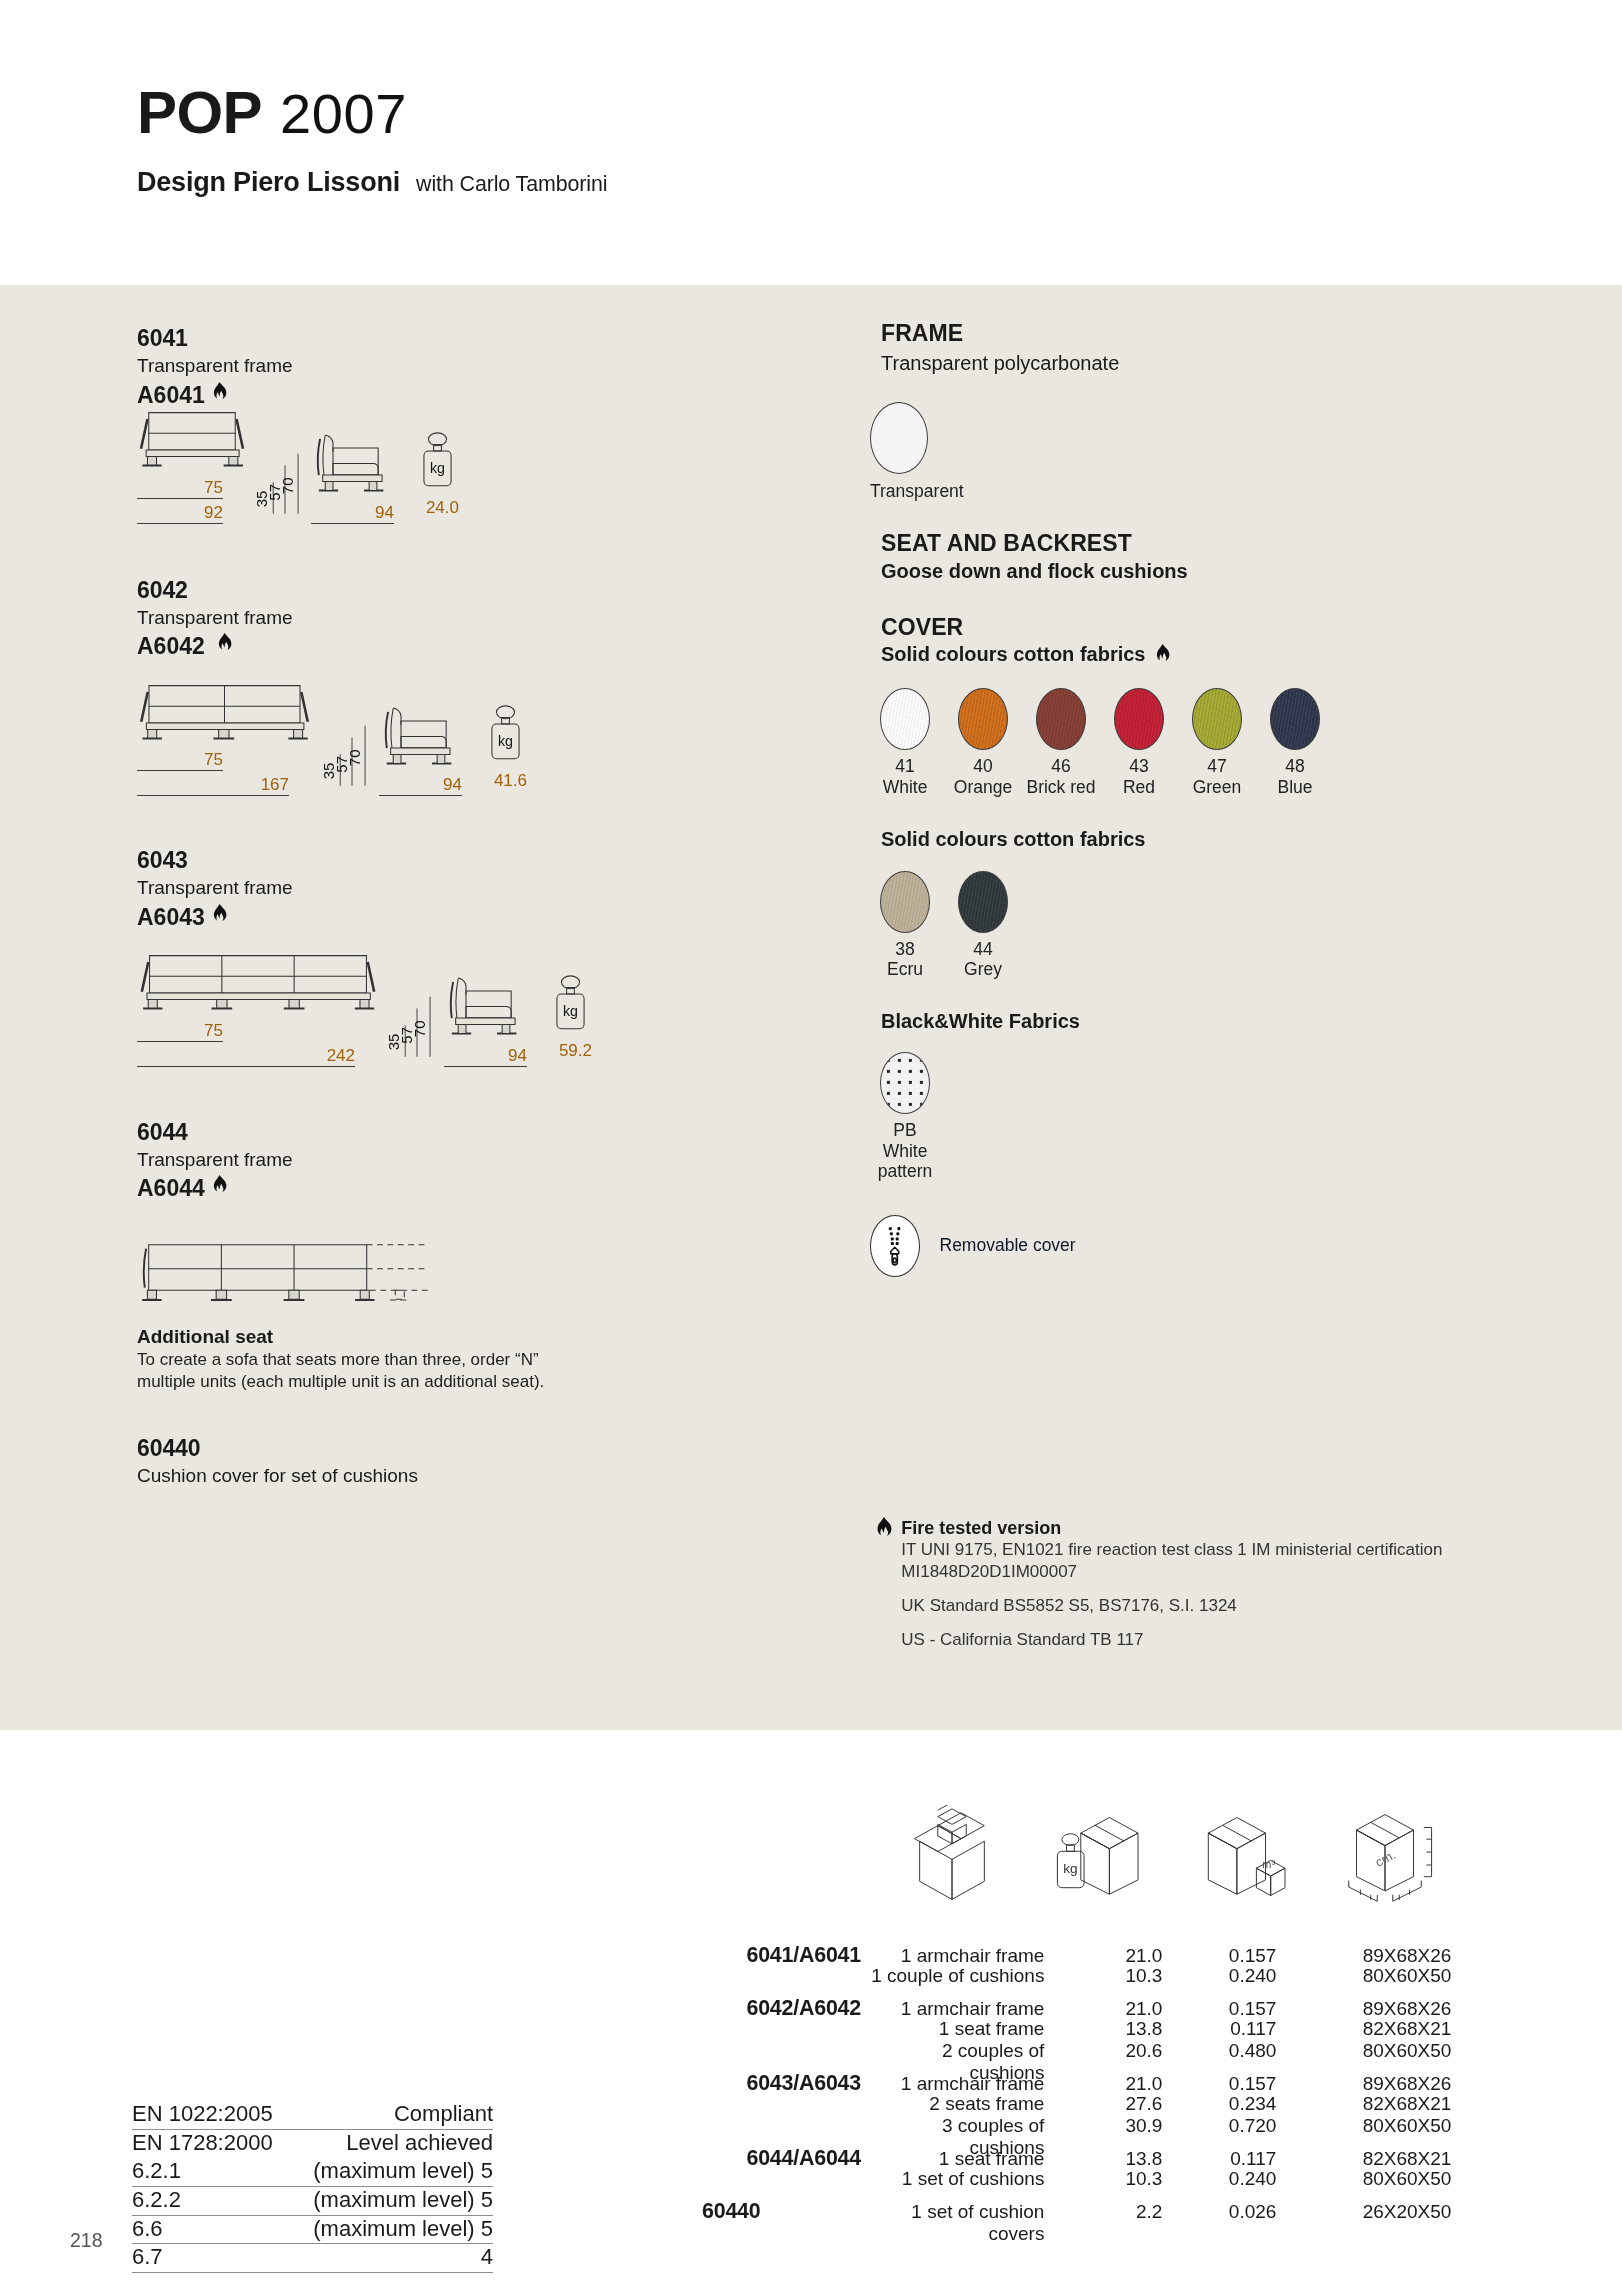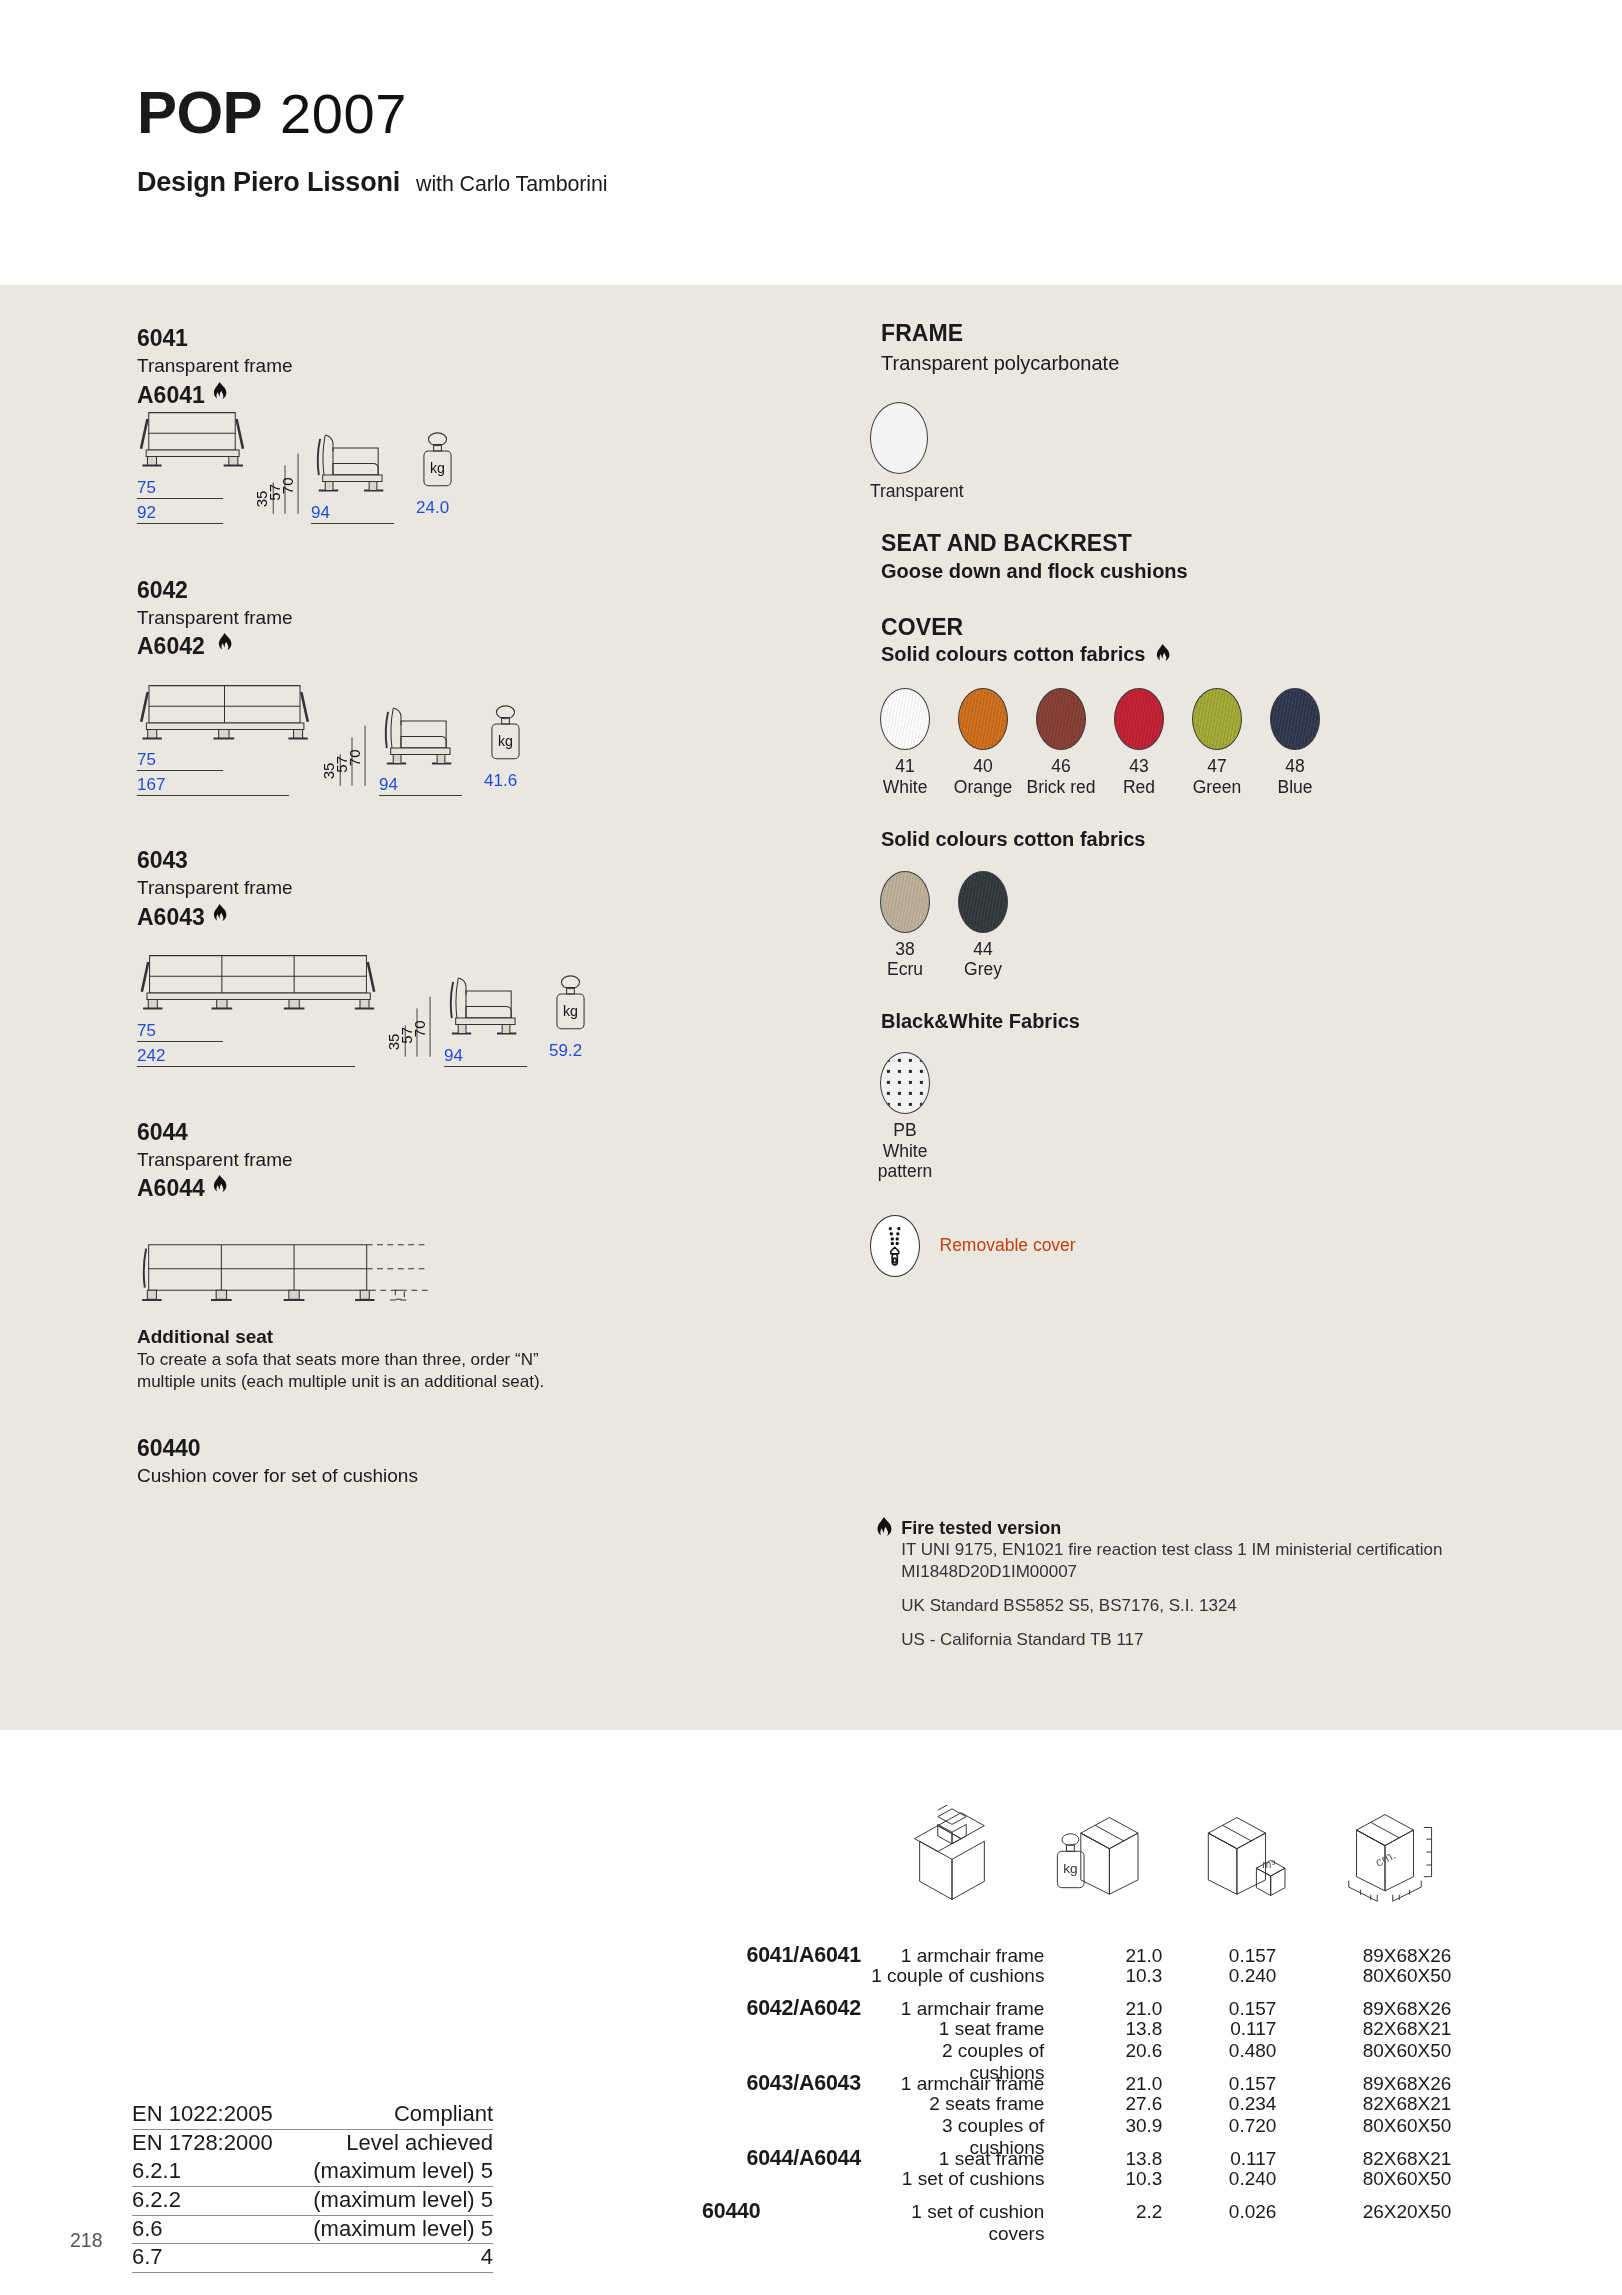--- a/index.html
+++ b/index.html
@@ -28,41 +28,41 @@
   .prod-code{font-size:23px;font-weight:bold;letter-spacing:-0.1px;line-height:1.18;}
   .prod-desc{font-size:19px;font-weight:400;line-height:1.28;margin-top:1.9px;}
   .prod-alt{font-size:23px;font-weight:bold;display:flex;align-items:flex-start;gap:6px;margin-top:3.2px;}
   .flame{display:inline-block;width:17px;height:21px;}
   .flame svg{display:block;width:100%;height:100%;}
 
   
   .draw-row{position:relative;height:130px;margin-top:19.5px;}
   .dwg{position:absolute;bottom:0;}
   .sofa-svg{display:block;}
-  .dim-label{font-size:17px;font-weight:400;text-align:left;color:#1d4ed8;}
+  .dim-label{font-size:17px;font-weight:400;text-align:right;color:#a16207;}
   .dim-line{border-bottom:0.9px solid #3a3a3a;}
 
   
   .right-col{position:absolute;left:881px;top:320px;width:650px;}
   .h-big{font-size:23px;font-weight:bold;letter-spacing:0.1px;}
   .h-sub{font-size:20px;font-weight:400;margin-top:2.6px;line-height:1.3;}
   .h-sub-b{font-size:20px;font-weight:bold;margin-top:2.6px;}
   .row-flame{display:flex;align-items:center;gap:9px;}
 
   .swatch-grid{display:flex;gap:8px;}
   .sw-item{width:70px;text-align:center;}
   .sw-oval{width:48px;height:60px;border-radius:50%;margin:0 auto;border:0.9px solid #3c3c3c;position:relative;overflow:hidden;}
   .sw-oval.big{width:56px;height:70px;}
   .sw-txt{font-size:17.5px;font-weight:300;line-height:1.18;margin-top:5.8px;color:#222;}
 
   .tex{position:absolute;inset:0;}
 
   .rc-row{display:flex;align-items:center;gap:19.5px;}
   .rc-oval{width:48px;height:60px;border-radius:50%;border:1px solid #2a2a2a;background:#fff;display:flex;align-items:center;justify-content:center;}
-  .rc-label{font-size:17.5px;font-weight:300;color:#c2410c;}
+  .rc-label{font-size:17.5px;font-weight:300;color:#0f172a;}
 
   .fire-block{position:absolute;left:874px;top:1518px;width:669px;}
   .fb-head{display:flex;align-items:flex-start;gap:7.8px;}
   .fb-title{font-size:18px;font-weight:bold;}
   .fb-line{font-size:17px;font-weight:300;color:#333;line-height:1.3;}
   .fb-gap{margin-top:11.7px;}
 
   
   .note-title{font-size:19px;font-weight:bold;}
   .note-body{font-size:17px;font-weight:300;line-height:1.28;color:#222;margin-top:1.3px;}

